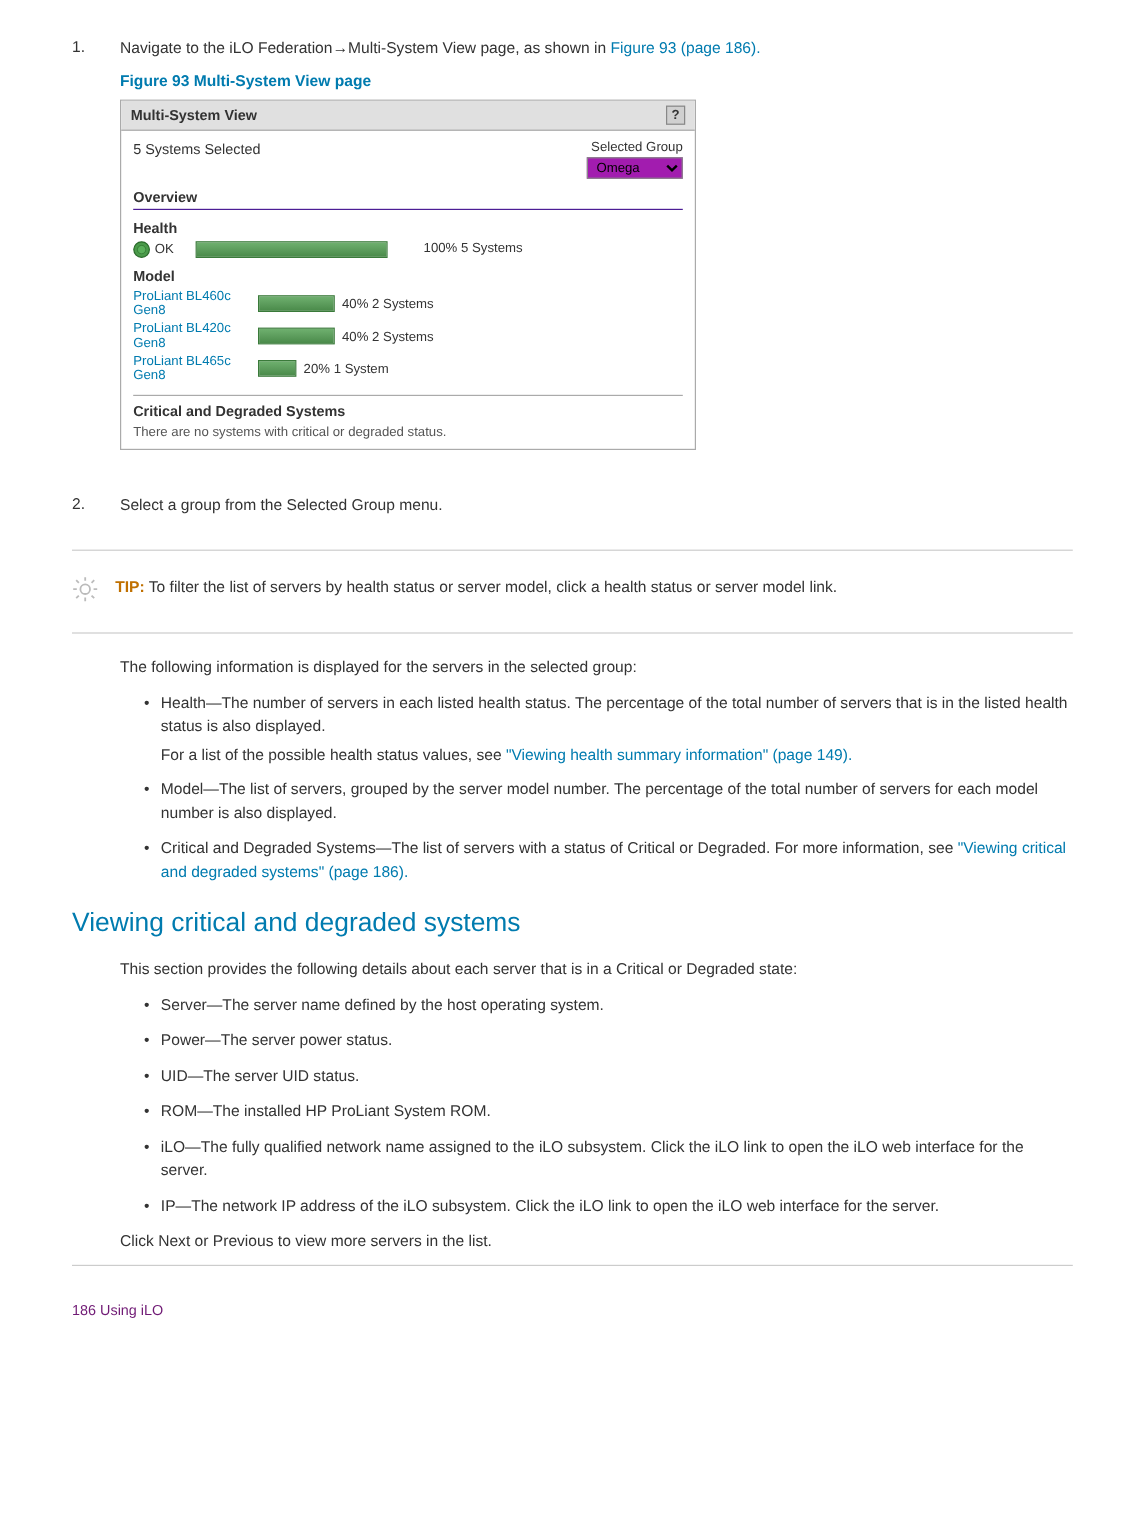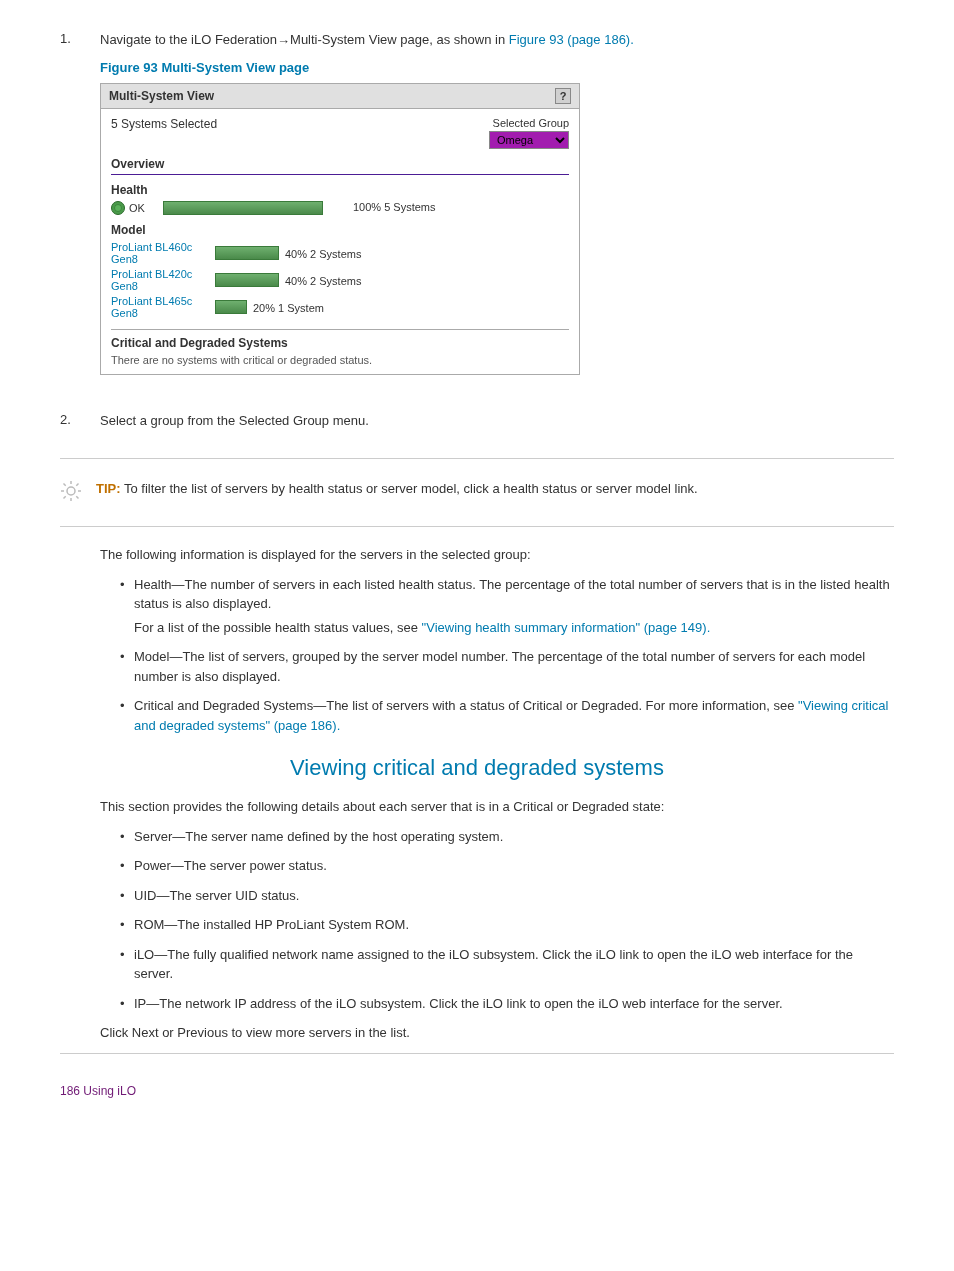--- a/index.html
+++ b/index.html
@@ -257,21 +257,20 @@
 
     strong { font-weight: normal; }
 
     
     .section-heading {
       color: #007baf;
       font-size: 22px;
       font-weight: normal;
       margin: 20px 0 12px 0;
       padding-bottom: 4px;
-      text-align: center;
     }
 
     
     .divider {
       border: none;
       border-top: 1px solid #ccc;
       margin: 10px 0 16px 0;
     }
 
     

